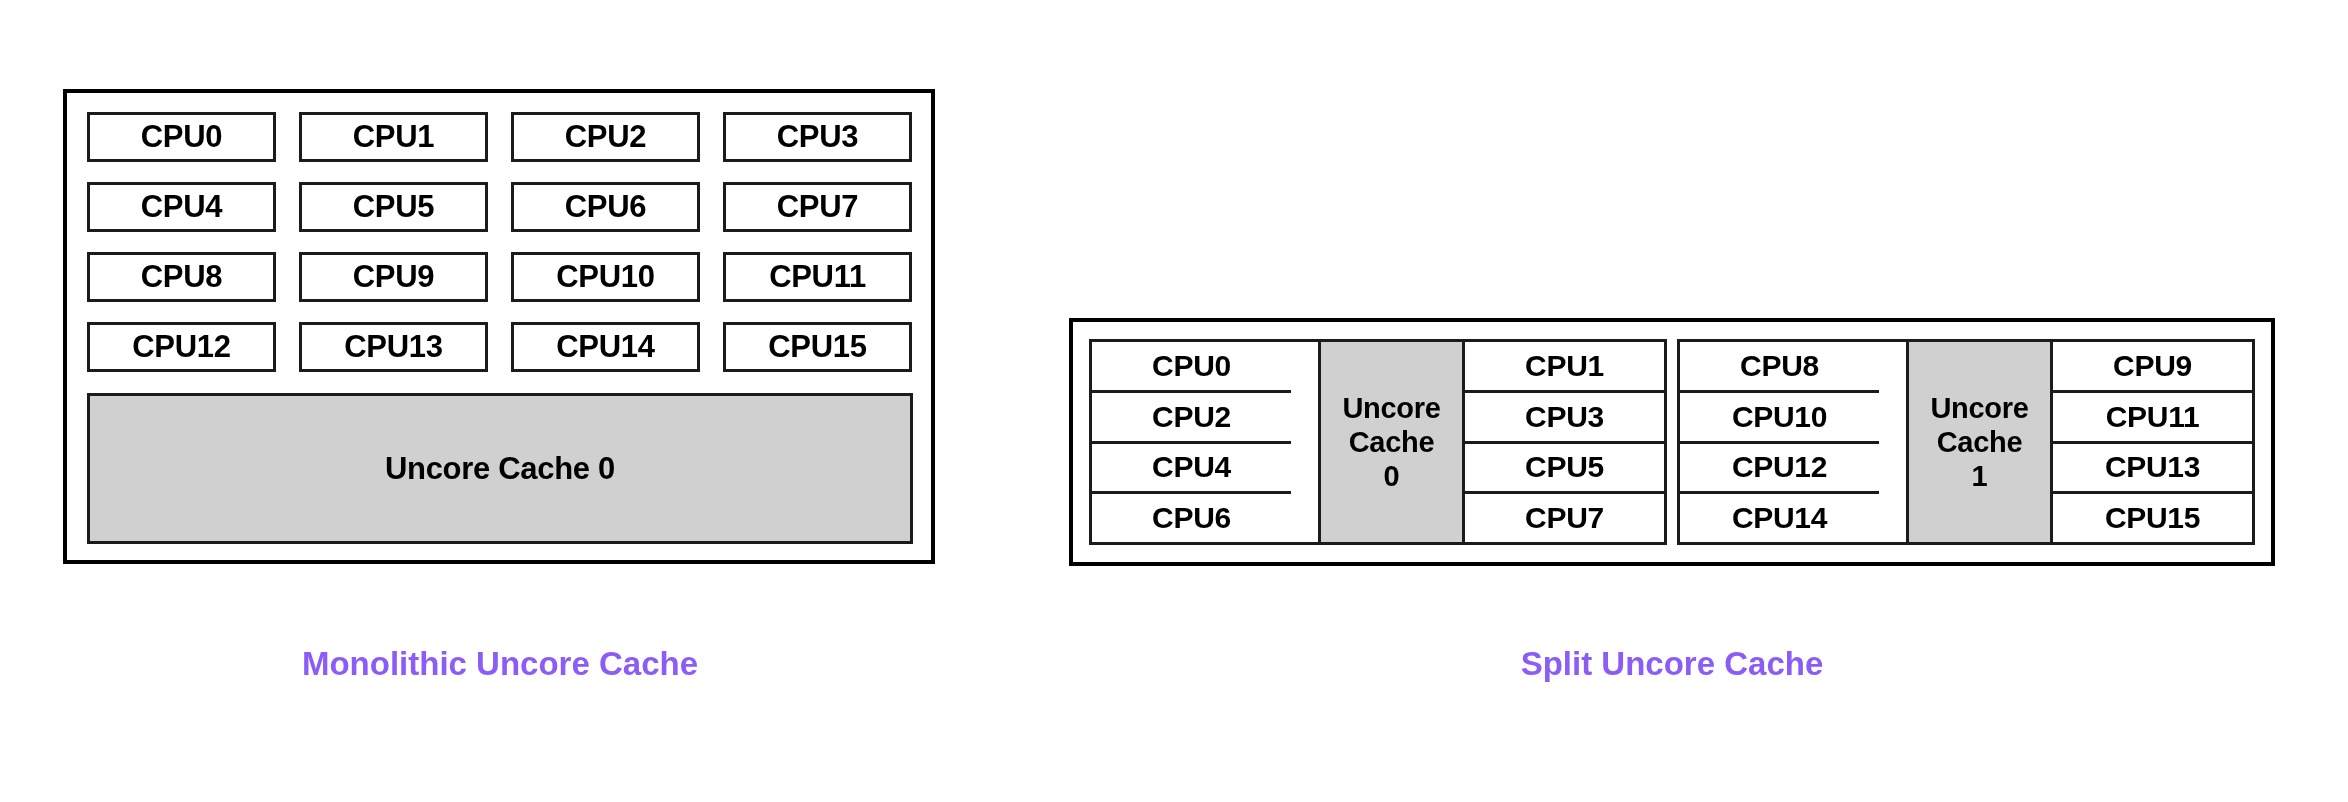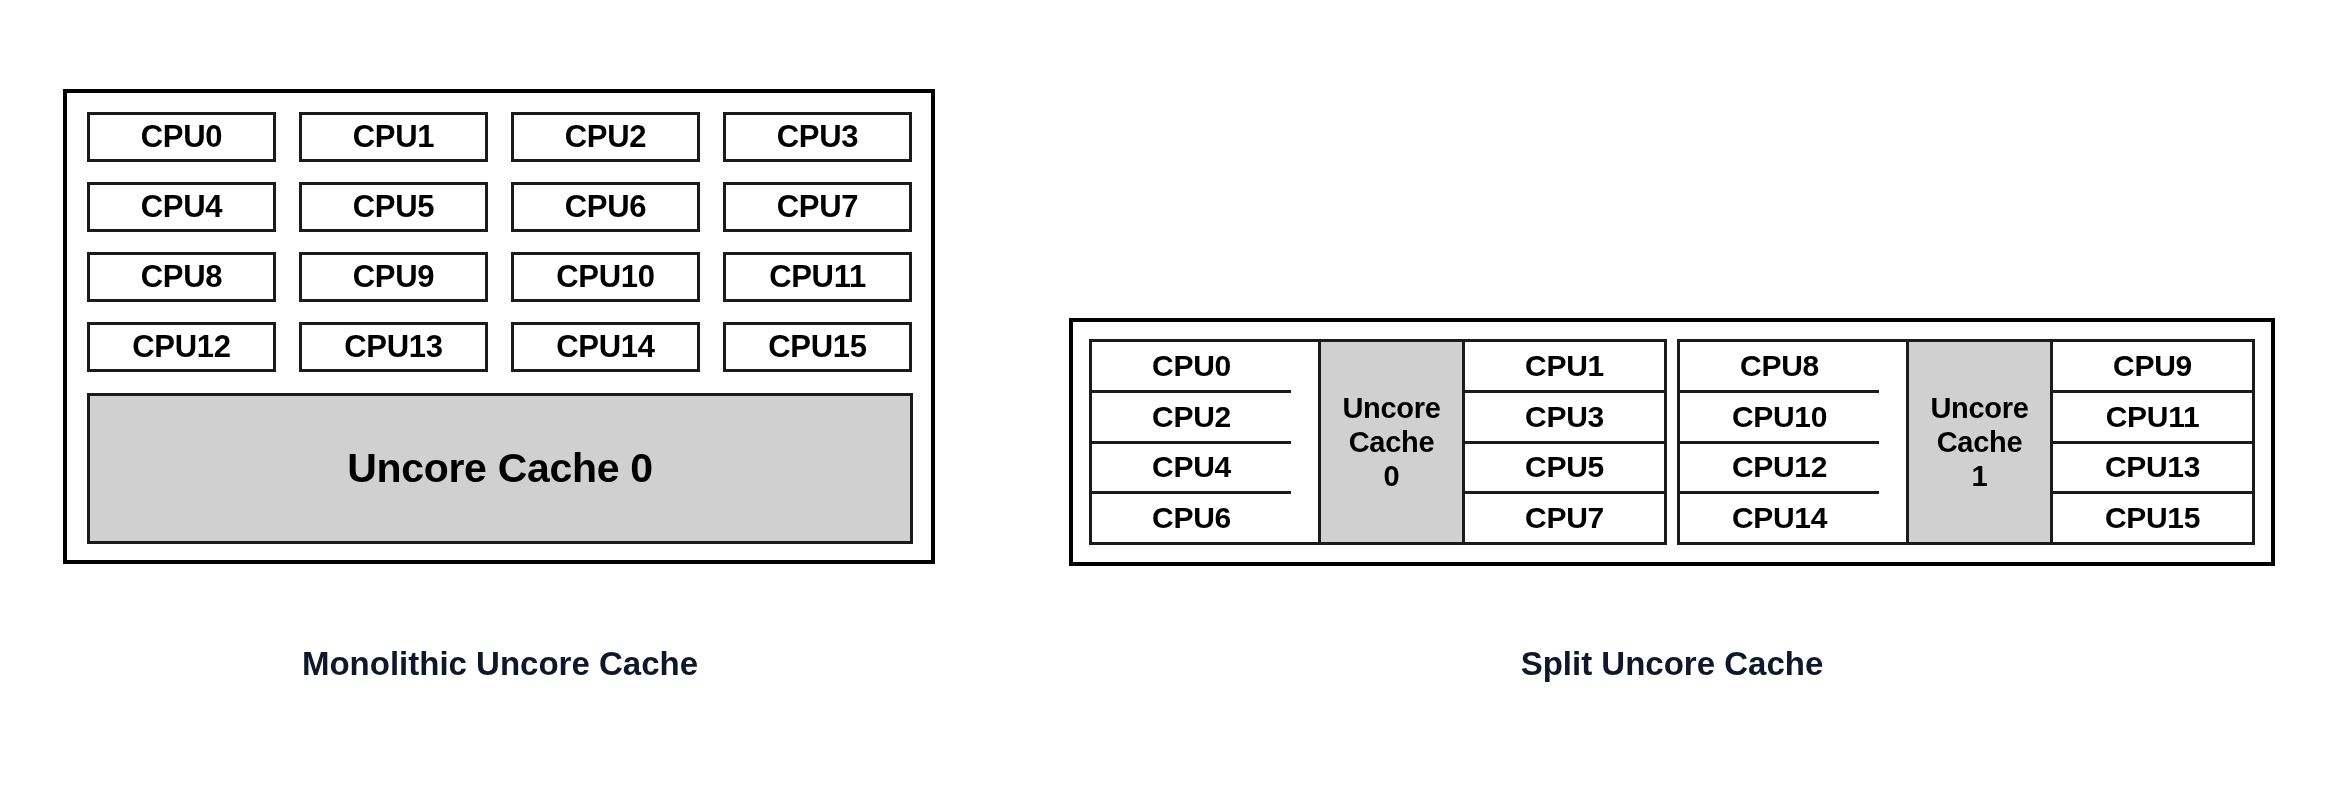--- a/index.html
+++ b/index.html
@@ -71,21 +71,21 @@
     height: 151px;
     border: 3px solid #1b1b1b;
     box-sizing: border-box;
     background: #d0d0d0;
     display: flex;
     align-items: center;
     justify-content: center;
   }
 
   #mono-cache-block .cache-label {
-    font-size: 41px;
+    font-size: 31px;
   }
 
   
   #split-outer {
     left: 1069px;
     top: 318px;
     width: 1206px;
     height: 248px;
   }
 
@@ -151,21 +151,21 @@
   .cache-column .cache-label {
     font-size: 29px;
     text-align: center;
   }
 
   
   .caption {
     position: absolute;
     font-size: 33px;
     font-weight: bold;
-    color: #0f172a;
+    color: #8b5cf6;
     white-space: nowrap;
     text-align: center;
   }
 
   #caption-monolithic {
     left: 0px;
     top: 645px;
     width: 1000px;
   }
 

